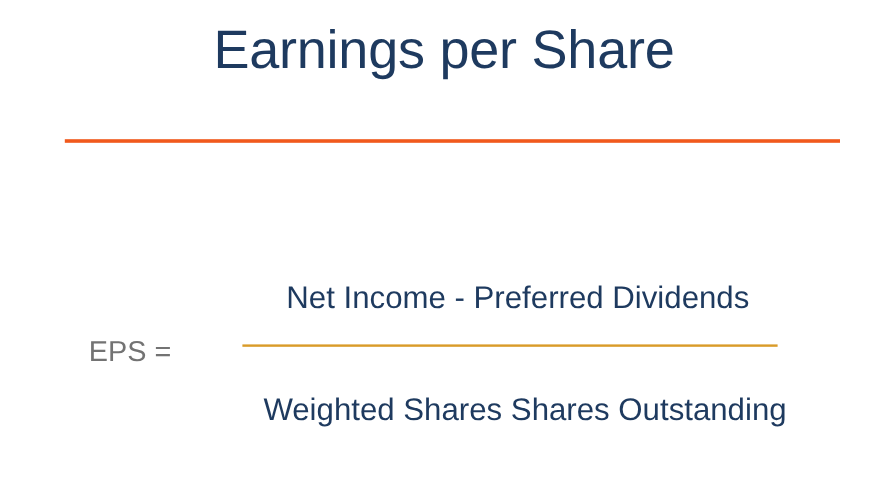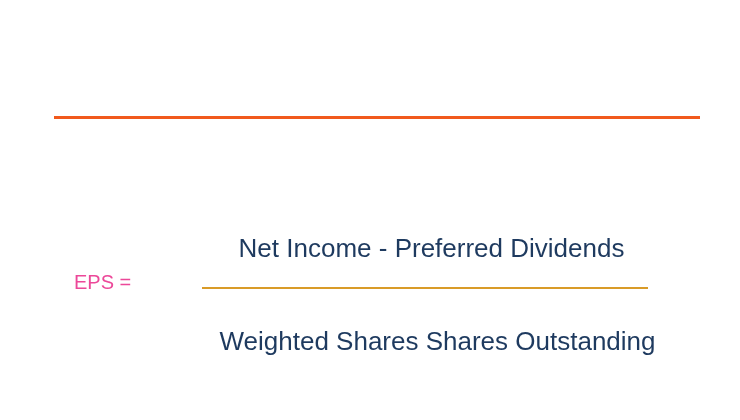--- a/index.html
+++ b/index.html
@@ -55,26 +55,26 @@
     position: absolute;
     left: 0;
     top: 225px;
     width: 740px;
     height: 140px;
   }
 
   .eps-label {
     position: absolute;
     left: 74px;
-    top: 47px;
+    top: 57px;
     font-family: "Liberation Sans", sans-serif;
-    font-size: 20px;
+    font-size: 24px;
     font-weight: 400;
     line-height: 1;
-    color: #ec4899;
+    color: #737373;
     white-space: nowrap;
   }
 
   .fraction {
     position: absolute;
     left: 160px;
     top: 0;
     width: 540px;
   }
 
@@ -110,20 +110,23 @@
     left: 0;
     top: 103px;
     width: 555px;
   }
 </style>
 </head>
 <body>
 
 <div class="slide">
 
+  <div class="title-block">
+    <div class="slide-title">Earnings per Share</div>
+  </div>
 
   <div class="title-rule"></div>
 
   <div class="formula">
 
     <div class="eps-label">EPS =</div>
 
     <div class="fraction">
 
       <div class="numerator">Net Income - Preferred Dividends</div>

